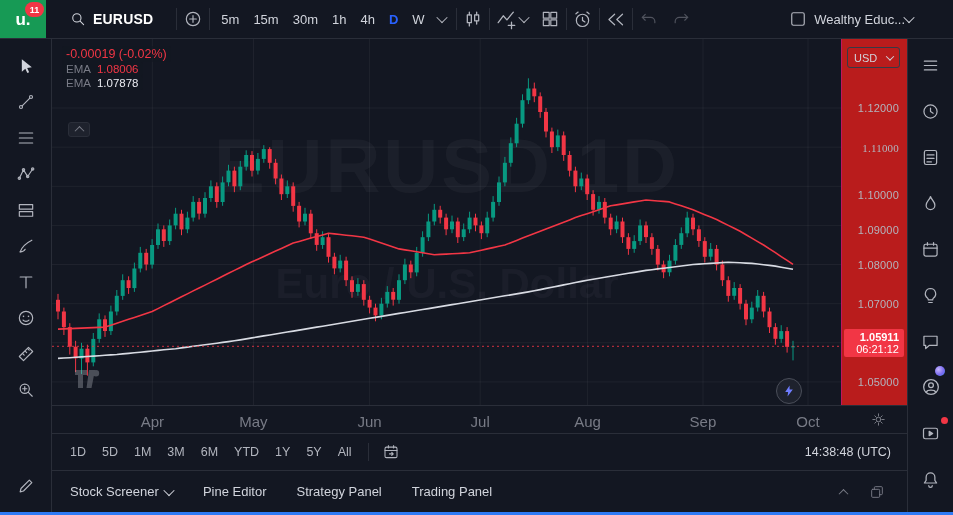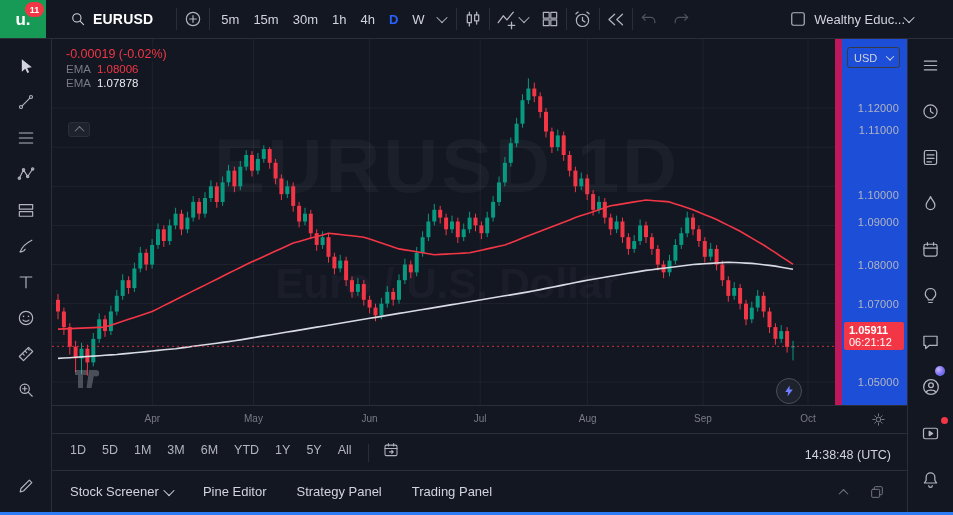--- a/index.html
+++ b/index.html
@@ -46,36 +46,36 @@
   .legend-row{display:flex;align-items:center;gap:6px;font-size:11.5px;background:rgba(19,23,34,.6);padding:1px 4px;border-radius:2px;width:max-content;}
   .legend-row .ind-name{color:#787b86;}
   .ind-val-red{color:#f23645;}
   .ind-val-white{color:#e8eaf0;}
   .legend-collapse{position:absolute;top:84px;left:16px;width:22px;height:15px;background:#1e222d;border:1px solid #2a2e39;border-radius:3px;display:flex;align-items:center;justify-content:center;color:#787b86;z-index:5;}
   .chev-up{display:inline-block;width:6px;height:6px;border-left:1.5px solid currentColor;border-top:1.5px solid currentColor;transform:rotate(45deg) translate(1px,1px);}
   .tv-wm{position:absolute;left:22px;bottom:12px;color:rgba(178,181,190,0.4);}
   .bolt-btn{position:absolute;right:40px;bottom:1px;width:26px;height:26px;border-radius:50%;background:#1e222d;border:1px solid #4a4e59;display:flex;align-items:center;justify-content:center;z-index:5;}
 
   
-  .price-axis{position:absolute;top:0;right:0;width:65px;bottom:0;border-left:7px solid #be185d;background:#1d4ed8;}
+  .price-axis{position:absolute;top:0;right:0;width:65px;bottom:0;border-left:1px solid #be185d;background:#b91c1c;}
   .currency-box{position:absolute;top:9px;left:5px;width:53px;height:21px;border:1px solid #363a45;border-radius:3px;display:flex;align-items:center;justify-content:space-between;padding:0 6px;box-sizing:border-box;font-size:11px;color:#d1d4dc;}
   .currency-box .chev{width:5px;height:5px;}
   .price-label{position:absolute;right:8px;transform:translateY(-50%);font-size:11px;color:#b2b5be;letter-spacing:.2px;}
   .price-badge{position:absolute;left:2px;right:3px;background:#f23645;color:#fff;border-radius:2px;padding:2px 5px;z-index:6;}
   .price-badge .pb-price{font-size:11px;font-weight:bold;line-height:12px;}
   .price-badge .pb-count{font-size:11px;line-height:12px;}
 
   
   .time-axis{position:absolute;left:52px;right:46px;top:405px;height:28px;border-top:1px solid #2a2e39;background:#131722;}
   .time-labels{position:absolute;left:0;right:65px;top:0;bottom:0;}
-  .month-label{position:absolute;top:7px;transform:translateX(-50%);font-size:10px;color:#787b86;}
+  .month-label{position:absolute;top:7px;transform:translateX(-50%);font-size:15px;color:#787b86;}
   .axis-gear{position:absolute;right:20px;top:5px;color:#787b86;}
 
   
-  .range-bar{position:absolute;left:52px;right:46px;top:433px;height:37px;border-top:1px solid #2a2e39;display:flex;align-items:flex-end;padding:8px 10px;box-sizing:border-box;background:#131722;}
+  .range-bar{position:absolute;left:52px;right:46px;top:433px;height:37px;border-top:1px solid #2a2e39;display:flex;align-items:center;padding:0 10px;box-sizing:border-box;background:#131722;}
   .range-btn{padding:0 8px;height:24px;font-size:12.5px;color:#b2b5be;border-radius:4px;}
   .rb-sep{width:1px;height:18px;background:#2a2e39;margin:0 8px;}
   .goto-btn{display:flex;align-items:center;justify-content:center;width:28px;height:24px;color:#b2b5be;}
   .rb-clock{margin-left:auto;font-size:12.5px;color:#d1d4dc;padding-right:6px;}
 
   
   .bottom-panel{position:absolute;left:52px;right:46px;top:470px;bottom:3px;border-top:1px solid #2a2e39;display:flex;align-items:center;padding:8px 18px;gap:30px;box-sizing:border-box;background:#131722;}
   .bp-tab{display:flex;align-items:center;gap:6px;font-size:13px;color:#d1d4dc;}
   .bp-right{margin-left:auto;display:flex;align-items:center;gap:22px;color:#787b86;padding-right:4px;}
   .bottom-blue{position:absolute;left:0;right:0;bottom:0;height:3px;background:#2e7bf6;z-index:40;}
@@ -557,26 +557,26 @@
     <div class="price-axis">
       <div class="currency-box">
         <span>USD</span>
         <span class="chev"></span>
       </div>
       <div id="price-labels">
           <span class="price-label" style="top: 343.9px;">1.05000</span>
           <span class="price-label" style="top: 304.8px;">1.06000</span>
           <span class="price-label" style="top: 265.7px;">1.07000</span>
           <span class="price-label" style="top: 226.5px;">1.08000</span>
-          <span class="price-label" style="top: 184px; margin-left: 24px;">1.09000</span>
+          <span class="price-label" style="top: 192px; margin-left: 24px;">1.09000</span>
           <span class="price-label" style="top: 157px; margin-left: 24px;">1.10000</span>
-          <span class="price-label" style="top: 92px;">1.11000</span>
+          <span class="price-label" style="top: 110px; font-family: Liberation Serif, serif;">1.11000</span>
           <span class="price-label" style="top: 70px; margin-left: 47px;">1.12000</span>
         </div>
-      <div class="price-badge" id="price-badge" style="top: 284px;">
+      <div class="price-badge" id="price-badge" style="top: 291px; text-align: right;">
         <div class="pb-price">1.05911</div>
         <div class="pb-count">06:21:12</div>
       </div>
     </div>
   </div>
 
   <div class="time-axis">
     <div class="time-labels" id="time-labels">
         <span class="month-label" style="left: 12.7%;">Apr</span>
         <span class="month-label" style="left: 25.5%;">May</span>

